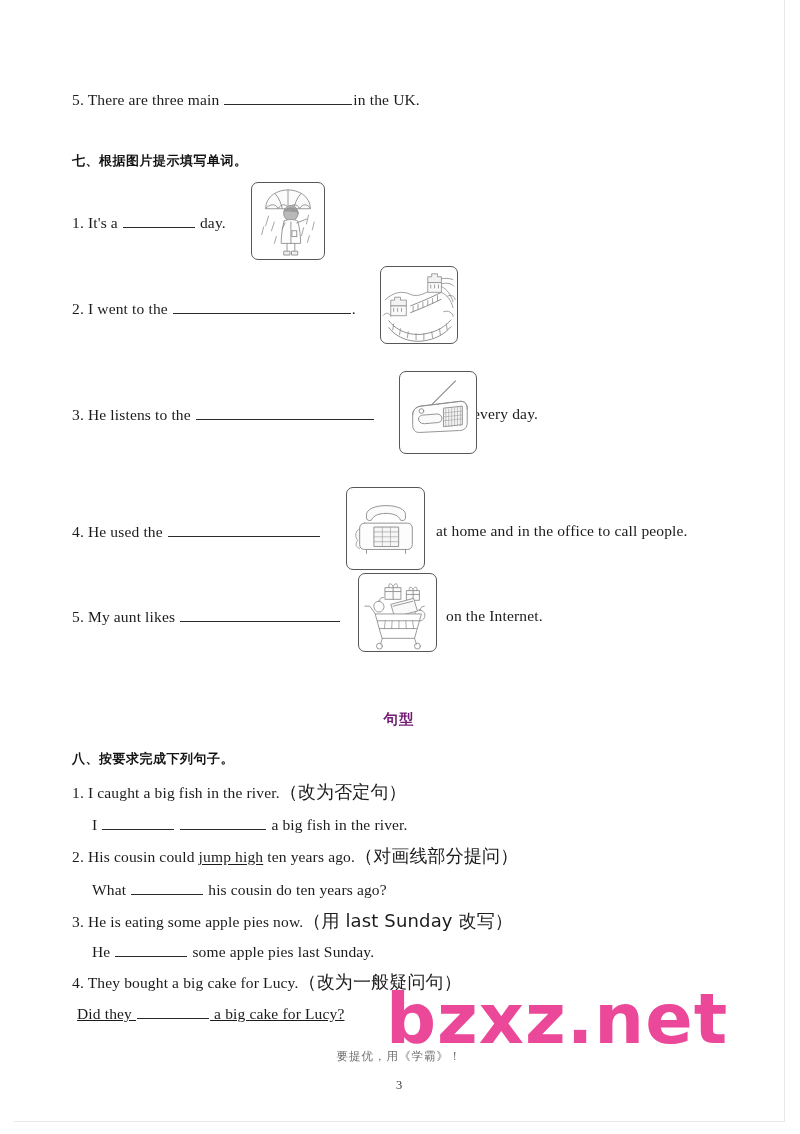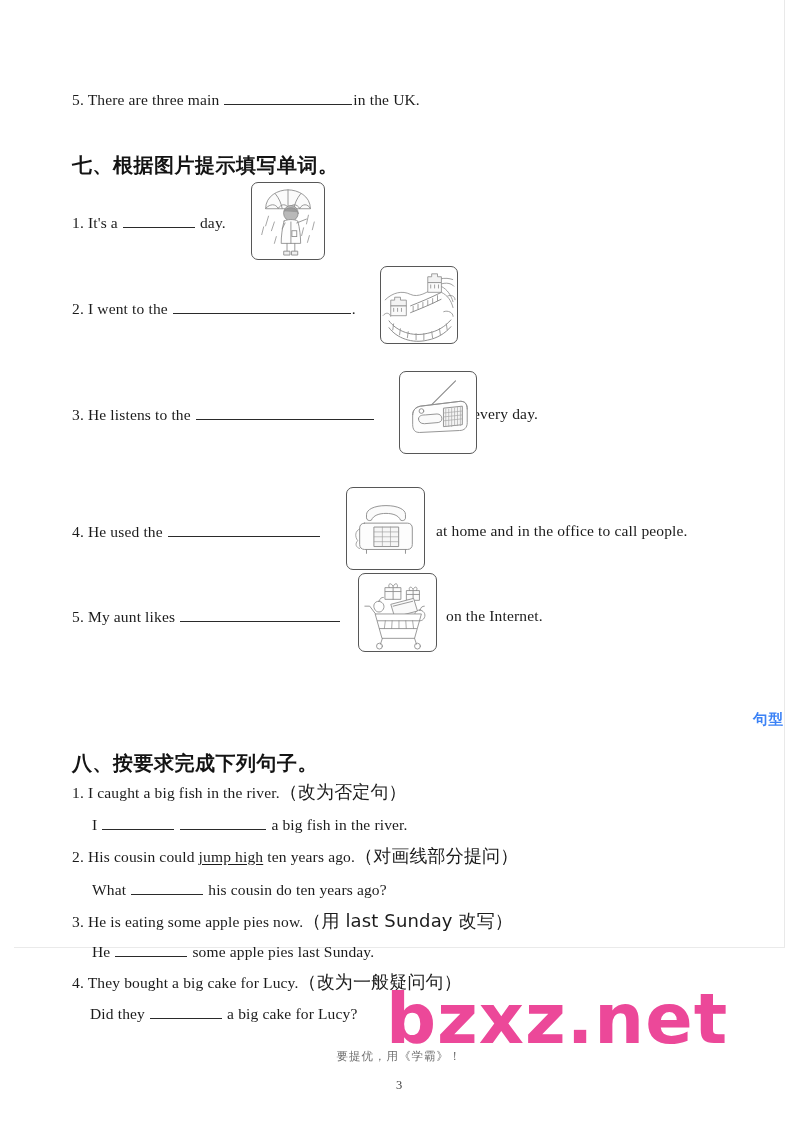--- a/index.html
+++ b/index.html
@@ -13,21 +13,21 @@
     position: relative;
     overflow: hidden;
     font-family: "Liberation Serif", "DejaVu Serif", serif;
     color: #1b1b1b;
   }
   .page {
     position: absolute;
     left: 14px;
     top: 0px;
     width: 771px;
-    height: 948px;
+    height: 1122px;
     background: #ffffff;
     border-right: 1px solid #e9e9e9;
     border-bottom: 1px solid #eaeaea;
     box-sizing: border-box;
   }
   .content {
     position: absolute;
     left: 0; top: 0; right: 0; bottom: 0;
   }
 
@@ -40,33 +40,33 @@
     letter-spacing: 0.15px;
   }
   .cn {
     font-family: "DejaVu Sans", "Liberation Sans", sans-serif;
     font-size: 18px;
   }
   .sec-head {
     position: absolute;
     font-family: "DejaVu Sans", "Liberation Sans", sans-serif;
     font-weight: bold;
-    font-size: 20px;
+    font-size: 13px;
     white-space: nowrap;
     letter-spacing: 0.5px;
     color: #141414;
   }
   .center-head {
     position: absolute;
     width: 100%;
-    text-align: right;
+    text-align: center;
     font-family: "DejaVu Sans", "Liberation Sans", sans-serif;
     font-weight: bold;
     font-size: 14.5px;
-    color: #3b82f6;
+    color: #701a75;
     letter-spacing: 1px;
   }
   .blank {
     display: inline-block;
     border-bottom: 1px solid #2a2a2a;
     vertical-align: baseline;
     height: 0.95em;
     margin: 0 1px;
   }
   .ul {
@@ -364,21 +364,21 @@
     </div>
     <div class="qline" style="left:78px; top:941px;">
       <span>He</span>
       <span class="blank" style="width:72px;"></span>
       <span>some apple pies last Sunday.</span>
     </div>
 
     <div class="qline" style="left:58px; top:972px;">
       <span>4. They bought a big cake for Lucy.</span><span class="cn">（改为一般疑问句）</span>
     </div>
-    <div class="qline" style="left:76px; top:1003px;">
+    <div class="qline" style="left:63px; top:1003px;text-decoration:underline;">
       <span>Did they</span>
       <span class="blank" style="width:72px;"></span>
       <span>a big cake for Lucy?</span>
     </div>
 
     <div class="watermark">bzxz.net</div>
 
     <div class="footer-note" style="top:1049px;">要提优，用《学霸》！</div>
     <div class="page-num" style="top:1078px;">3</div>
 

